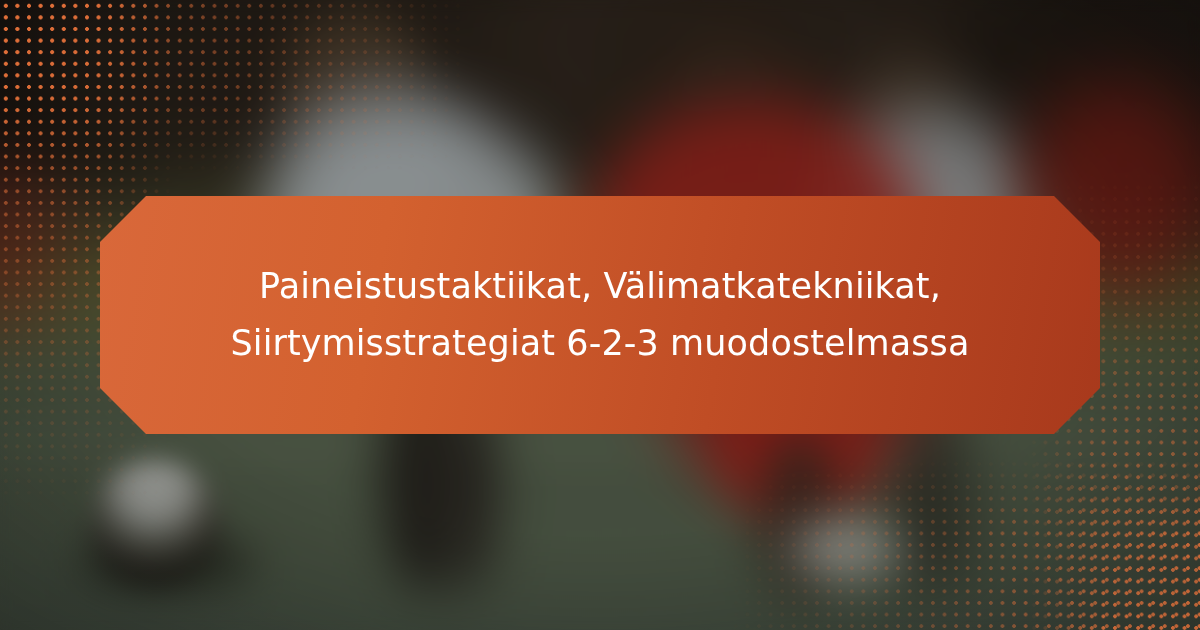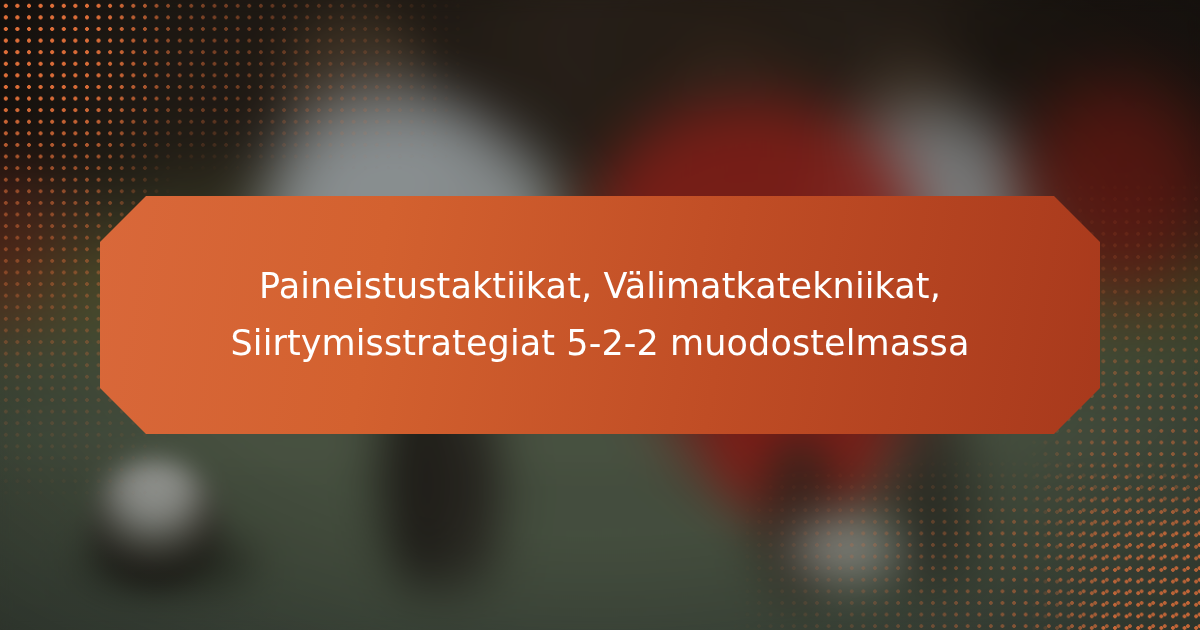--- a/index.html
+++ b/index.html
@@ -263,16 +263,16 @@
     <div class="photo-tint"></div>
     <div class="photo-vignette"></div>
   </div>
 
   <div class="dots dots-tl-a"></div>
   <div class="dots dots-tl-b"></div>
   <div class="dots dots-br-a"></div>
   <div class="dots dots-br-b"></div>
 
   <div class="banner">
-    <h1 class="banner-title">Paineistustaktiikat, Välimatkatekniikat, Siirtymisstrategiat 5-2-2 muodostelmassa</h1>
+    <h1 class="banner-title">Paineistustaktiikat, Välimatkatekniikat, Siirtymisstrategiat 6-2-3 muodostelmassa</h1>
   </div>
 
 </div>
 
 </body></html>

